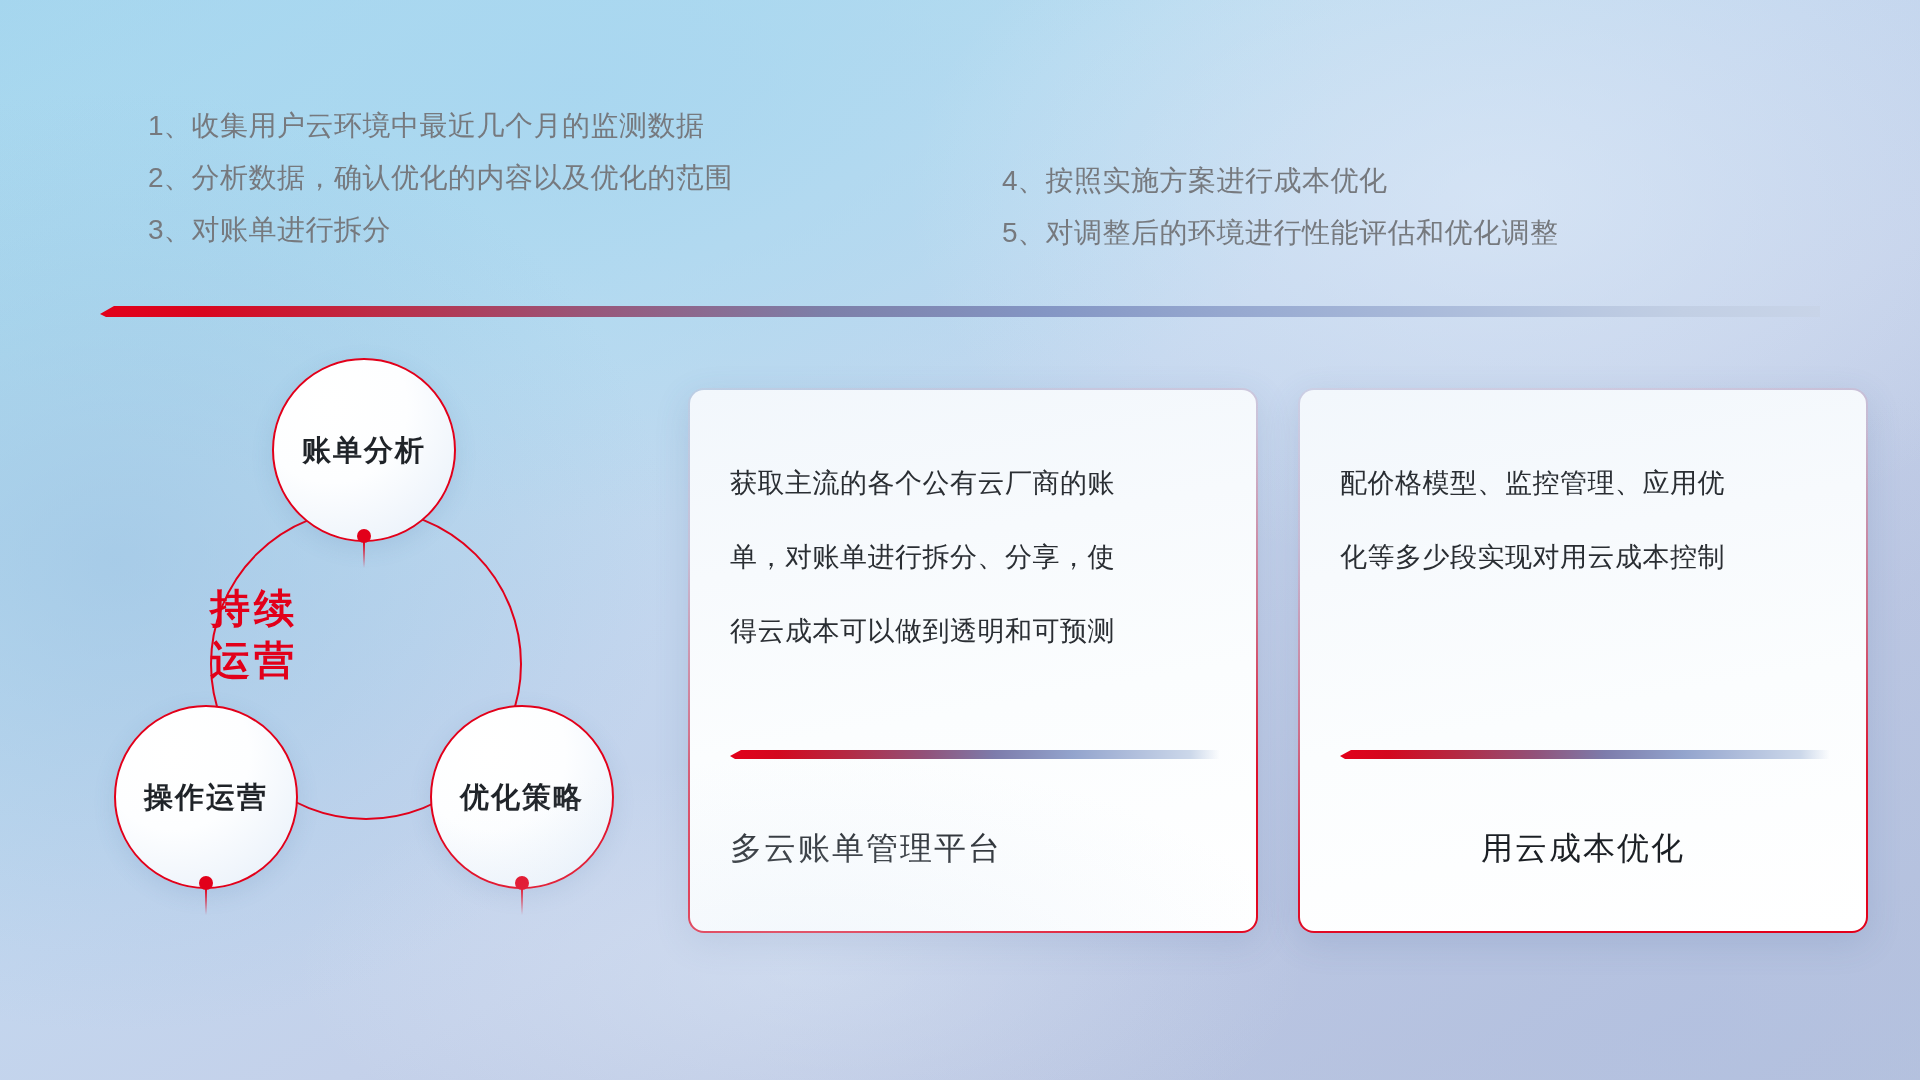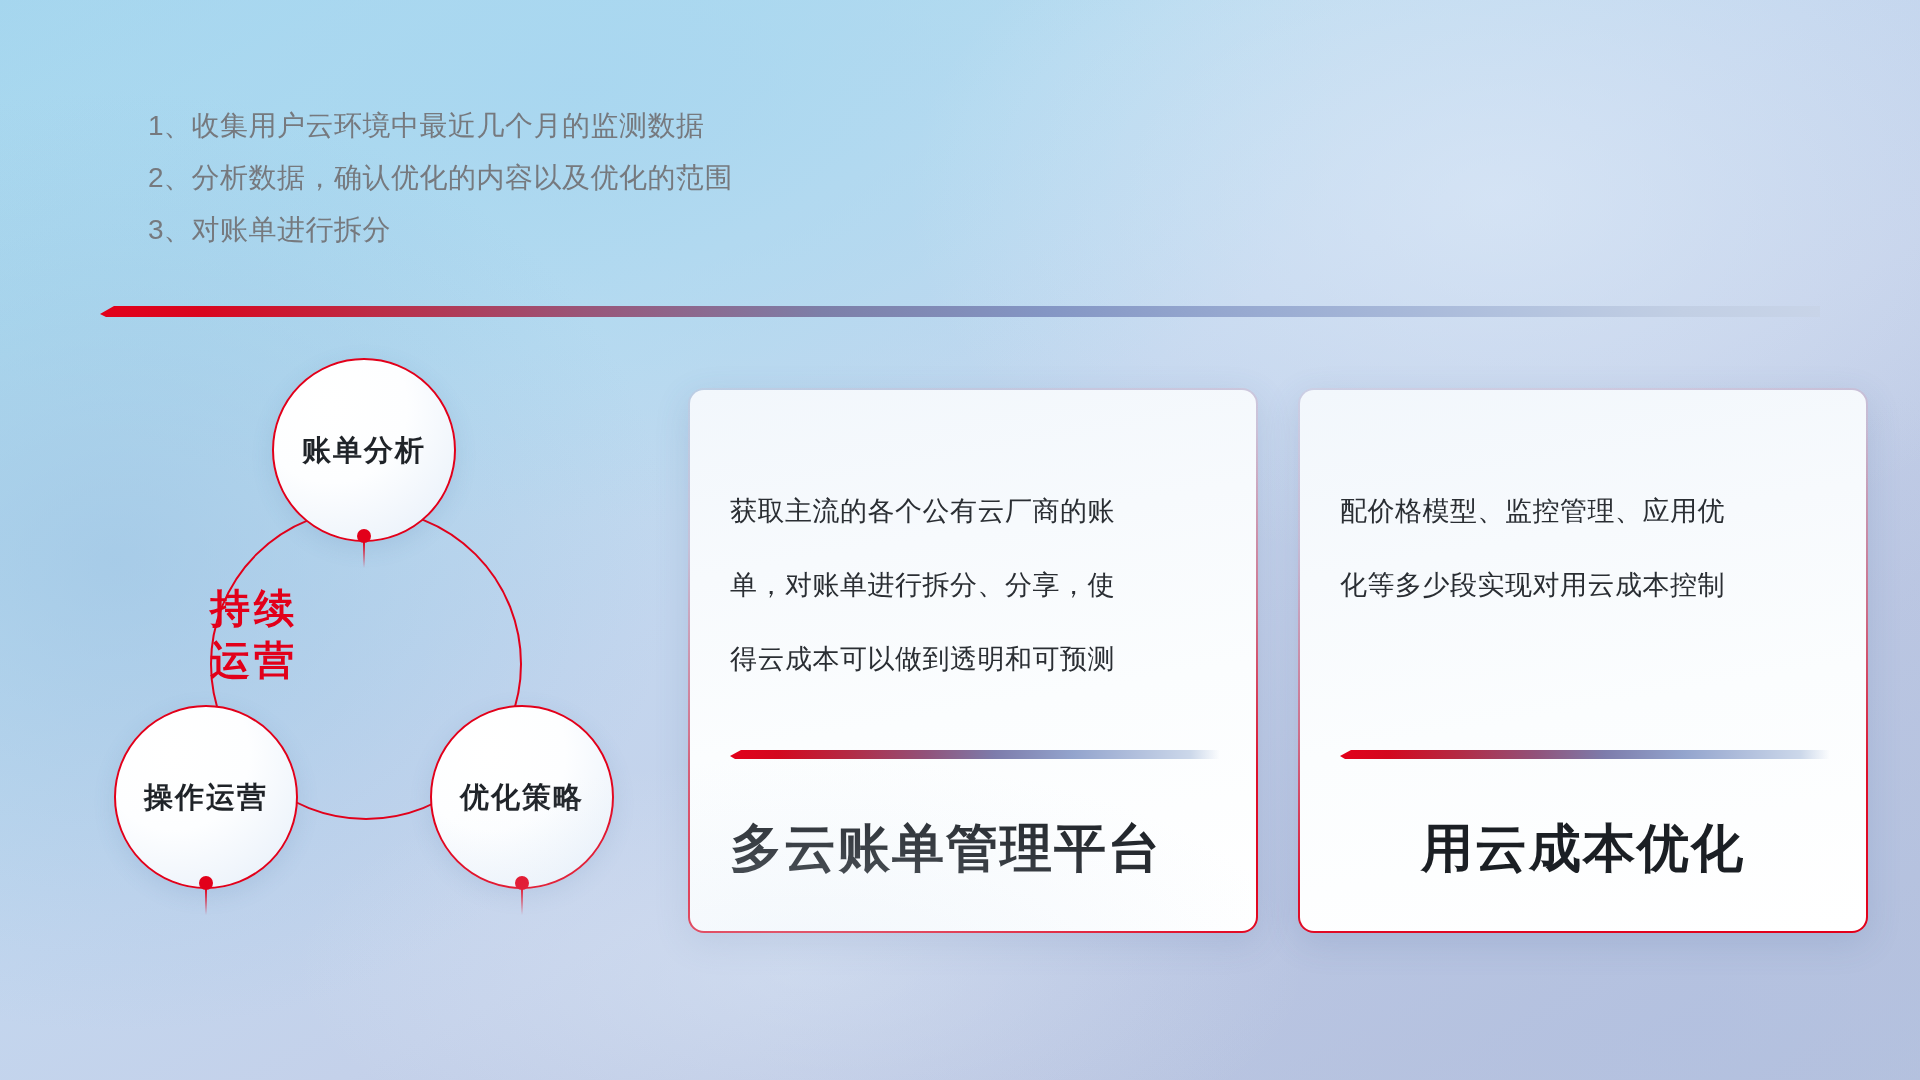--- a/index.html
+++ b/index.html
@@ -173,21 +173,21 @@
   }
   #card-1 { left: 688px; }
   #card-2 { left: 1298px; }
 
   .card-inner {
     position: relative;
     width: 100%;
     height: 100%;
     border-radius: 14px;
     background: linear-gradient(170deg, #f2f7fc 0%, #f7fafd 30%, #fbfdfe 58%, #ffffff 100%);
-    padding: 84px 40px 0 40px;
+    padding: 56px 40px 0 40px;
     display: flex;
     flex-direction: column;
   }
 
   .card-body {
     color: #2a2e33;
     font-size: 27px;
     line-height: 74px;
     letter-spacing: 0.5px;
   }
@@ -210,39 +210,43 @@
       #ccd8ea 94%,
       rgba(208,218,234,0) 100%);
     clip-path: polygon(0 66%, 11px 0, 100% 0, 100% 58%, 100% 100%, 5px 100%);
   }
 
   .card-title {
     position: absolute;
     left: 40px;
     bottom: 52px;
     color: #1b1f24;
-    font-size: 52px;
-    font-weight: bold;
+    font-size: 32px;
+    font-weight: normal;
     letter-spacing: 2px;
     line-height: 62px;
     white-space: nowrap;
   }
   #card-2 .card-title { left: 0; width: 100%; text-align: center; }
 </style>
 </head>
 <body>
 
 <div id="stage">
 
   <div class="steps" id="steps-left">
     <span class="step-line"><span class="step-num">1、</span><span>收集用户云环境中最近几个月的监测数据</span></span>
     <span class="step-line"><span class="step-num">2、</span><span>分析数据，确认优化的内容以及优化的范围</span></span>
     <span class="step-line"><span class="step-num">3、</span><span>对账单进行拆分</span></span>
   </div>
 
+  <div class="steps" id="steps-right">
+    <span class="step-line"><span class="step-num">4、</span><span>按照实施方案进行成本优化</span></span>
+    <span class="step-line"><span class="step-num">5、</span><span>对调整后的环境进行性能评估和优化调整</span></span>
+  </div>
 
   <div id="divider"></div>
 
   <div id="venn">
 
     <div class="ring" id="ring-center"></div>
 
     <div id="venn-center-label">
       <span>持续</span>
       <span>运营</span>

